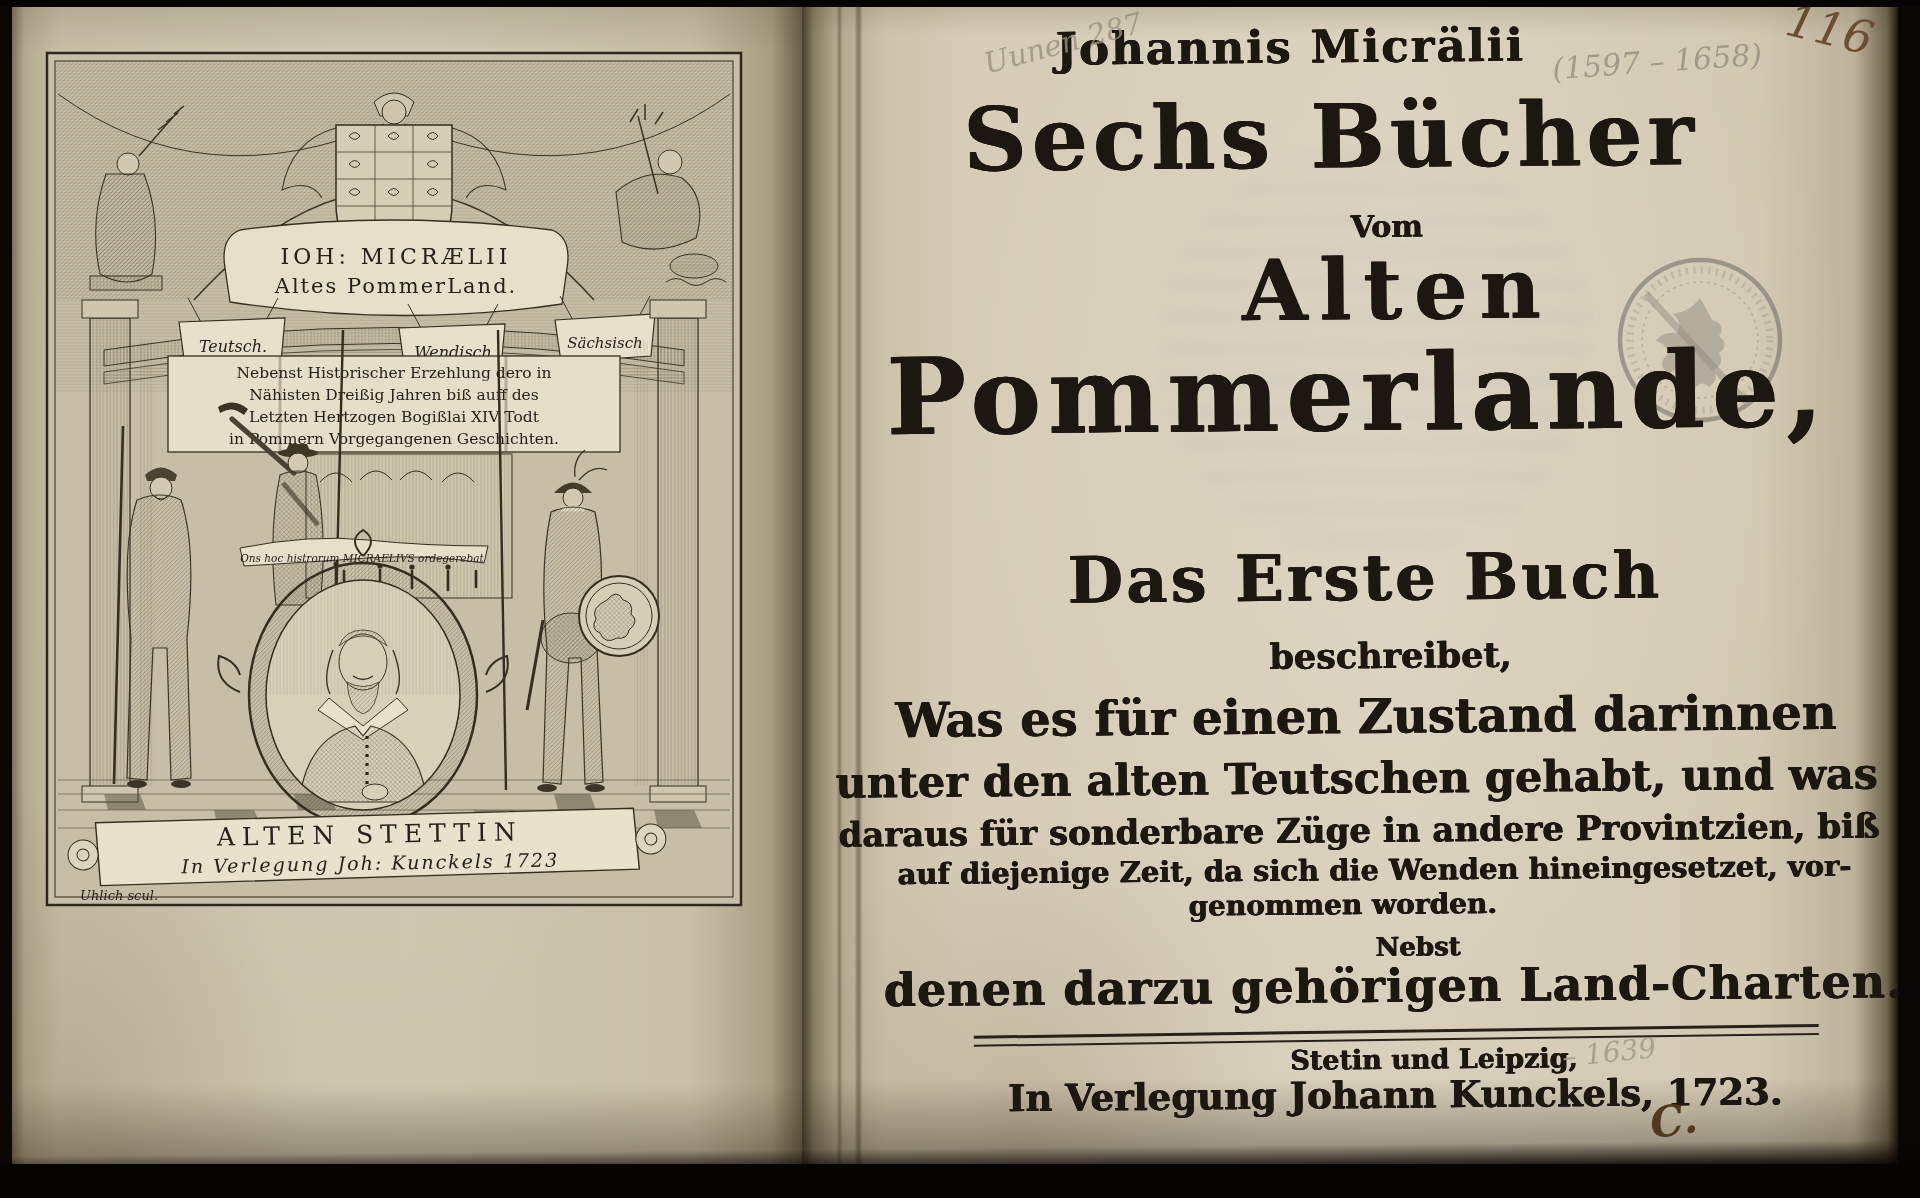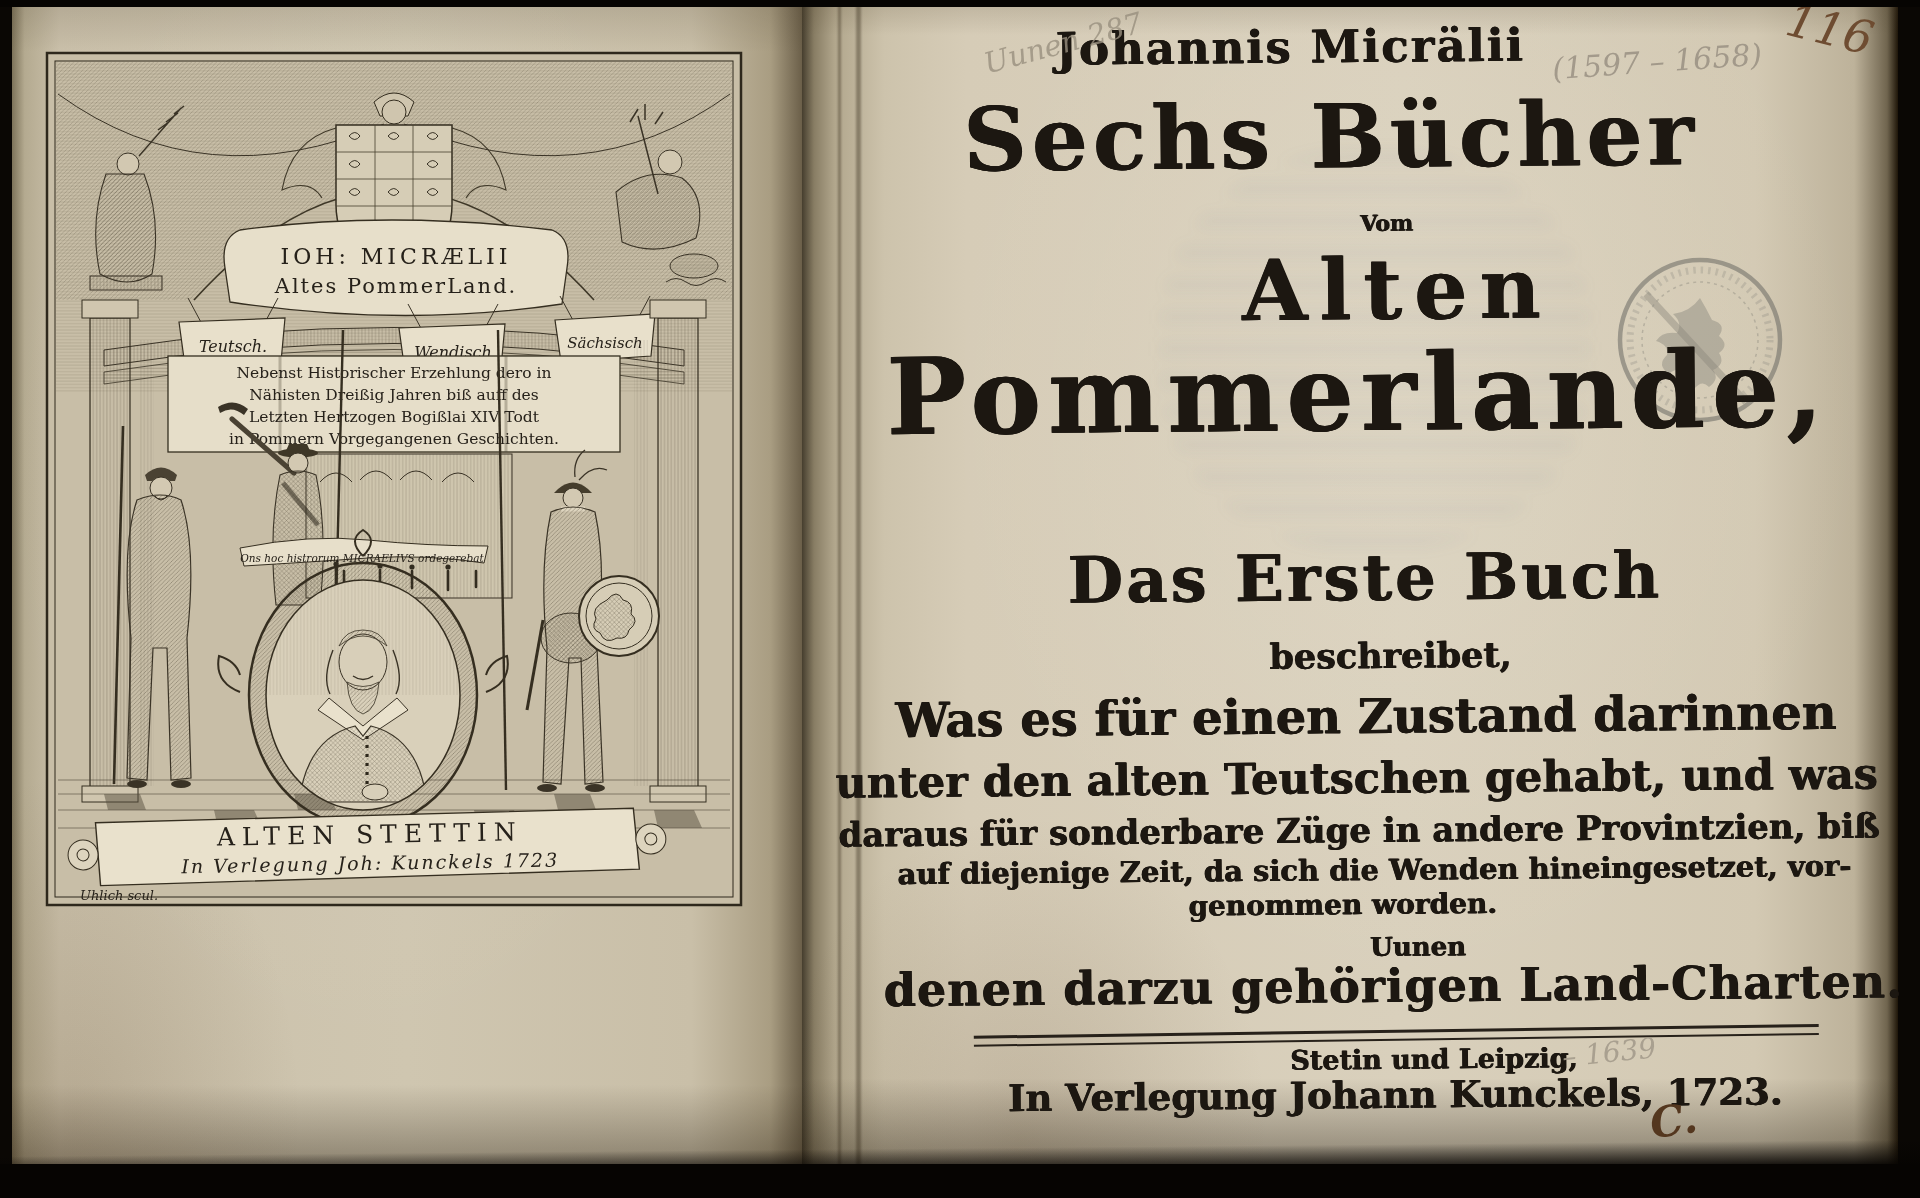--- a/index.html
+++ b/index.html
@@ -263,31 +263,31 @@
     <circle cx="88" cy="88" r="80" fill="none" stroke="#63635e" stroke-width="4.5" opacity=".85"></circle>
     <circle cx="88" cy="88" r="70" fill="none" stroke="#6b6b66" stroke-width="7" opacity=".35" stroke-dasharray="2.5 5"></circle>
     <circle cx="88" cy="88" r="58" fill="none" stroke="#6b6b66" stroke-width="1.5" opacity=".5" stroke-dasharray="3 4"></circle>
     <path d="M88 46 q-10 14 -27 16 q10 9 4 19 q-15 -2 -21 8 q13 4 11 14 q-11 10 2 19 q8 -8 17 -2 q-4 12 8 17 q8 -10 15 -2 q11 -8 4 -17 q13 -6 6 -17 q11 -8 0 -17 q8 -12 -7 -16 q-6 -12 -12 -22 z" fill="#6e6e68" opacity=".55"></path>
     <path d="M34 42 L134 150" stroke="#5a5a55" stroke-width="7" opacity=".45"></path>
   </svg>
 
   <div class="rtext">
     <div class="rl" style="top:24px;font-size:45px;letter-spacing:2px;--dx:-80px;">Johannis Micrälii</div>
     <div class="rl" style="top:92px;font-size:88px;letter-spacing:5px;--dx:-40px;">Sechs Bücher</div>
-    <div class="rl" style="top:212px;font-size:22px;--dx:15px;">Vom</div>
+    <div class="rl" style="top:212px;font-size:30px;--dx:15px;">Vom</div>
     <div class="rl" style="top:248px;font-size:84px;letter-spacing:12px;--dx:25px;">Alten</div>
     <div class="rl" style="top:340px;font-size:106px;letter-spacing:7px;--dx:-15px;">Pommerlande,</div>
     <div class="rl" style="top:546px;font-size:64px;letter-spacing:3px;--dx:-10px;">Das Erste Buch</div>
     <div class="rl" style="top:638px;font-size:35px;--dx:15px;">beschreibet,</div>
     <div class="rl" style="top:692px;font-size:48px;--dx:-10px;">Was es für einen Zustand darinnen</div>
     <div class="rl" style="top:757px;font-size:43px;--dx:-20px;">unter den alten Teutschen gehabt, und was</div>
     <div class="rl" style="top:813px;font-size:34px;--dx:-18px;">daraus für sonderbare Züge in andere Provintzien, biß</div>
     <div class="rl" style="top:856px;font-size:29px;--dx:-3px;">auf diejenige Zeit, da sich die Wenden hineingesetzet, vor-</div>
     <div class="rl" style="top:891px;font-size:28px;--dx:-35px;">genommen worden.</div>
-    <div class="rl" style="top:934px;font-size:26px;--dx:40px;">Uunen</div>
+    <div class="rl" style="top:934px;font-size:26px;--dx:40px;">Nebst</div>
     <div class="rl" style="top:963px;font-size:46px;letter-spacing:1px;--dx:15px;">denen darzu gehörigen Land-Charten.</div>
     <div class="rule"></div>
     <div class="rl" style="top:1046px;font-size:27px;--dx:55px;">Stetin und Leipzig,</div>
     <div class="rl" style="top:1077px;font-size:37px;--dx:16px;">In Verlegung Johann Kunckels, 1723.</div>
   </div>
 
   <div class="hw hw-116">116</div>
   <div class="hw hw-cat">Uunen 287</div>
   <div class="hw hw-dates">(1597 – 1658)</div>
   <div class="hw hw-1639">– 1639</div>

